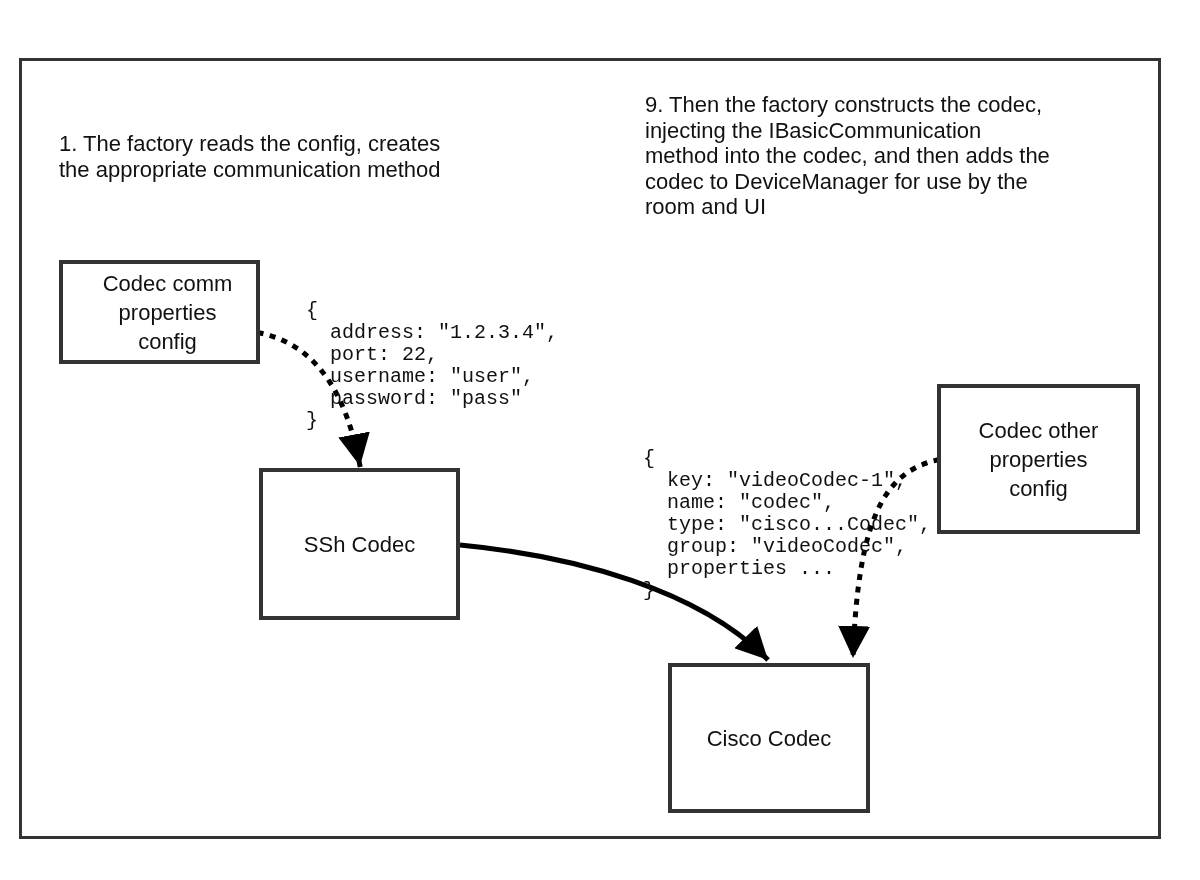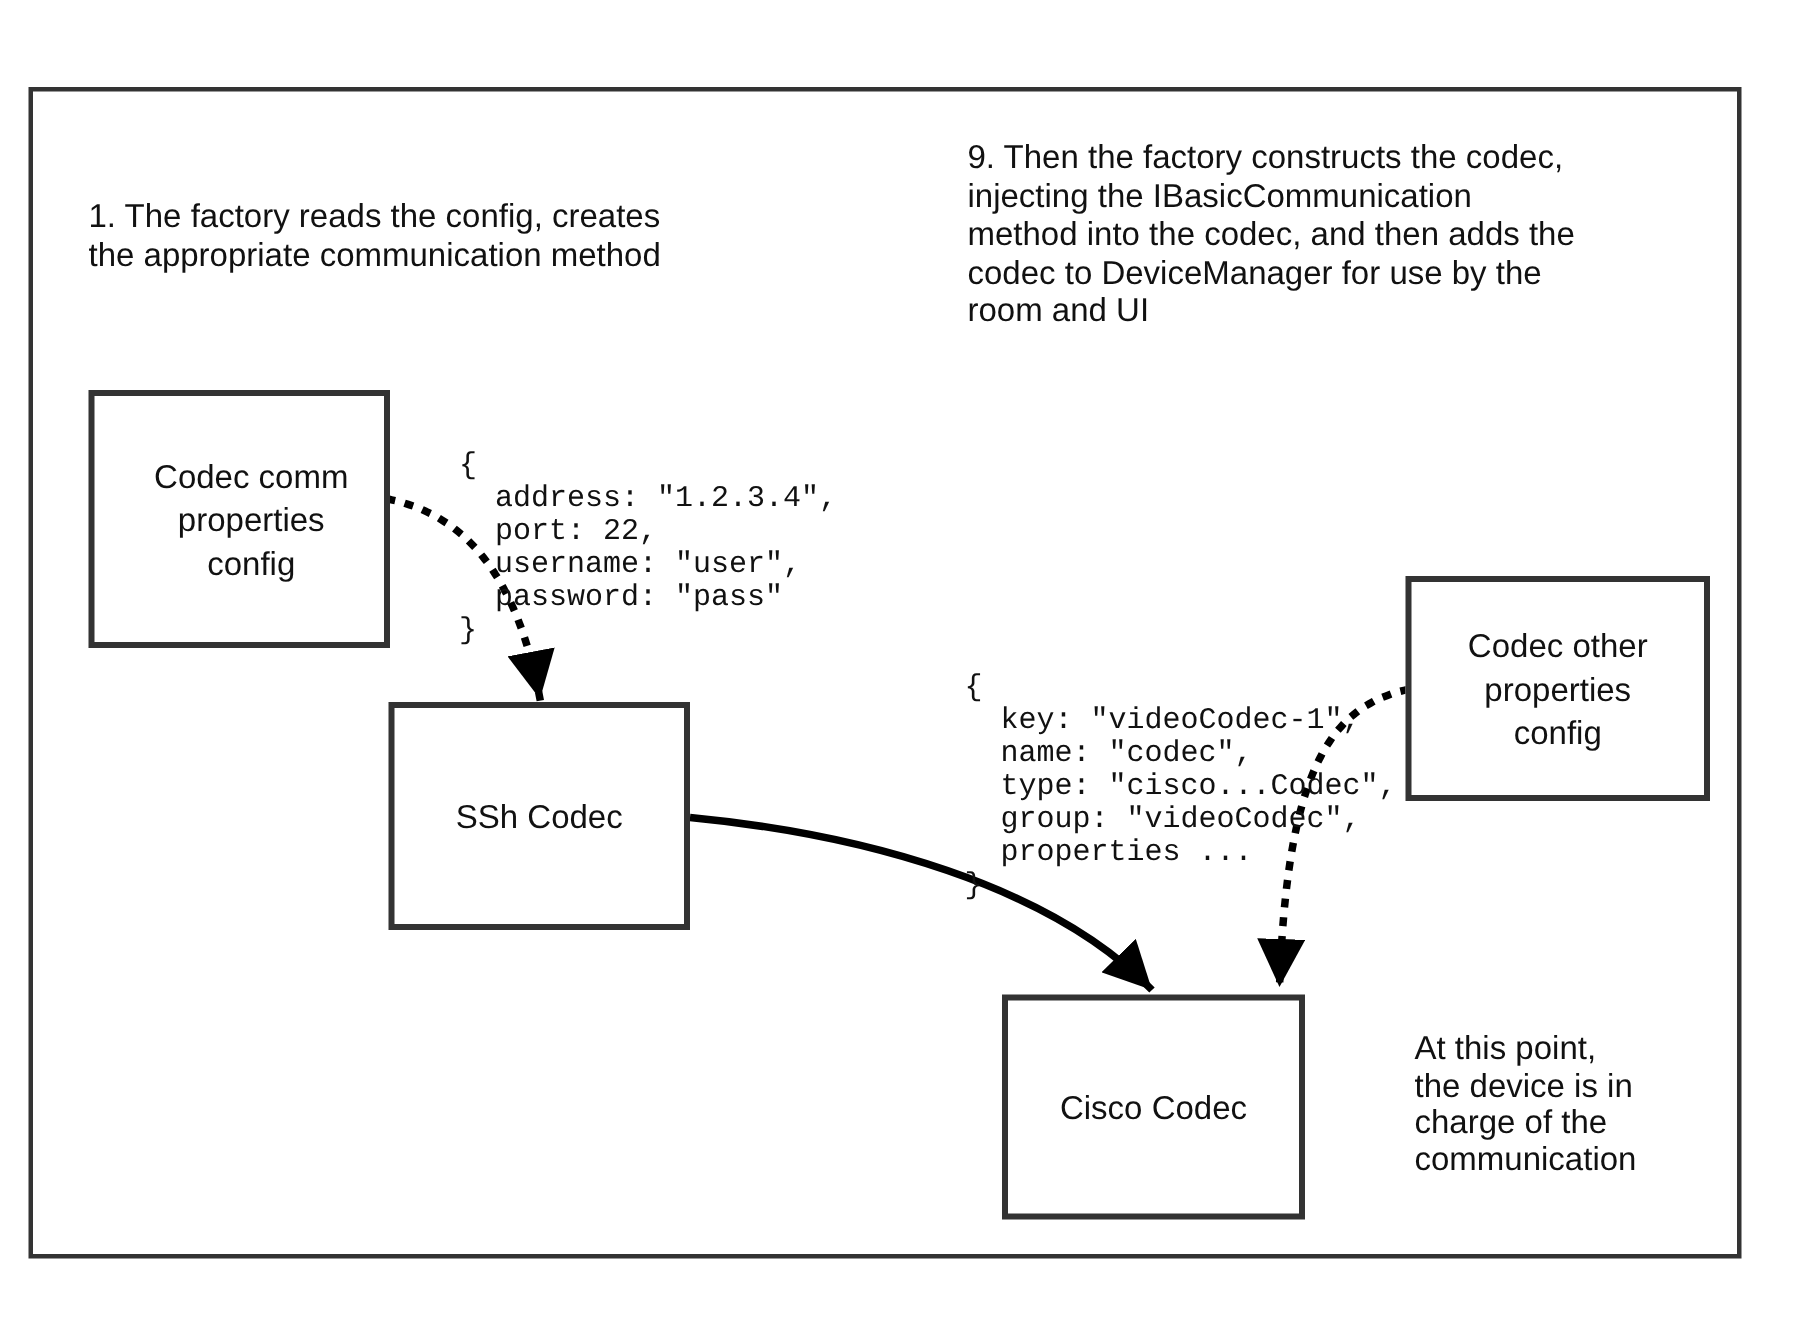--- a/index.html
+++ b/index.html
@@ -45,21 +45,21 @@
     background: #ffffff;
     display: flex;
     align-items: center;
     justify-content: center;
     text-align: center;
     font-size: 22px;
     line-height: 29px;
     white-space: pre-line;
     color: #111111;
   }
-  .node-comm  { left: 59px;  top: 260px; width: 201px; height: 172px; padding-left: 16px; }
+  .node-comm  { left: 59px;  top: 260px; width: 201px; height: 104px; padding-left: 16px; }
   .node-ssh   { left: 259px; top: 468px; width: 201px; height: 152px; }
   .node-other { left: 937px; top: 384px; width: 203px; height: 150px; align-items: center; }
   .node-cisco { left: 668px; top: 663px; width: 202px; height: 150px; }
   .code {
     position: absolute;
     margin: 0;
     font-family: "Liberation Mono", monospace;
     font-size: 20px;
     line-height: 22px;
     white-space: pre;
@@ -124,18 +124,14 @@
 }</pre>
 
   <pre class="code code2">{
   key: "videoCodec-1",
   name: "codec",
   type: "cisco...Codec",
   group: "videoCodec",
   properties ...
 }</pre>
 
-  <div class="note endpoint">At this point,
-the device is in
-charge of the
-communication</div>
 
 </div>
 
 </body></html>

